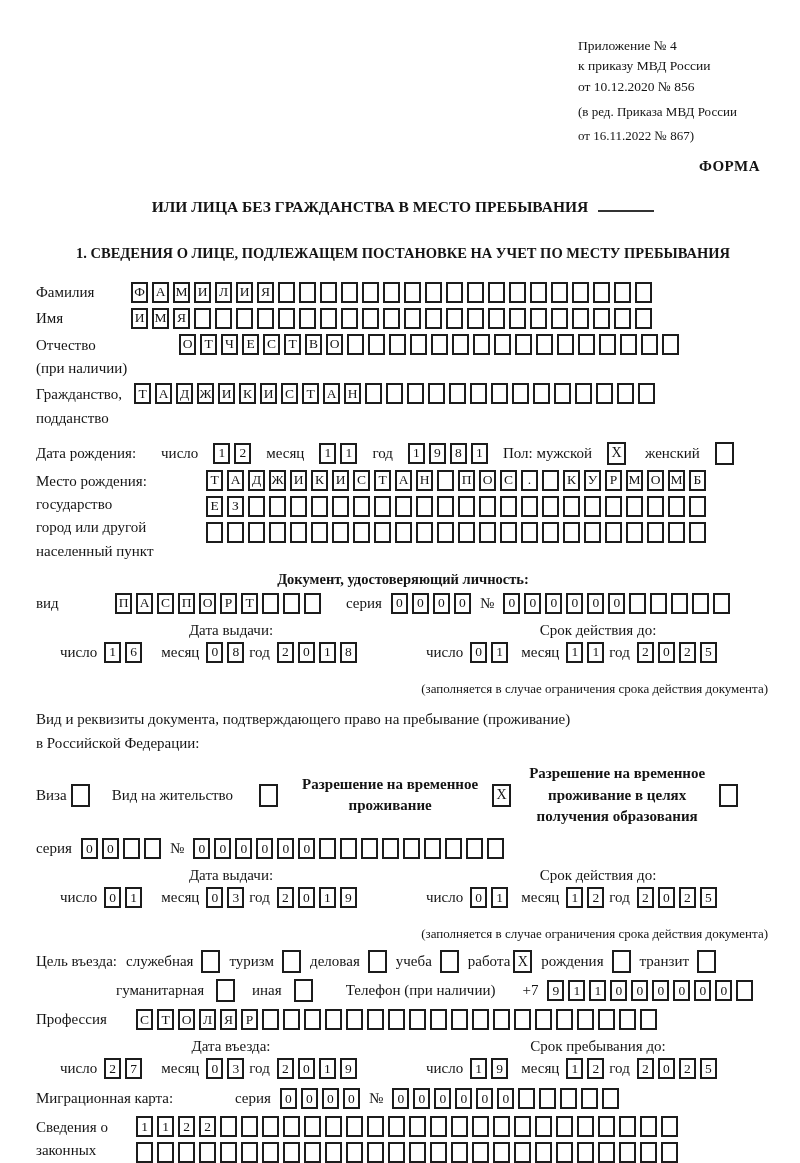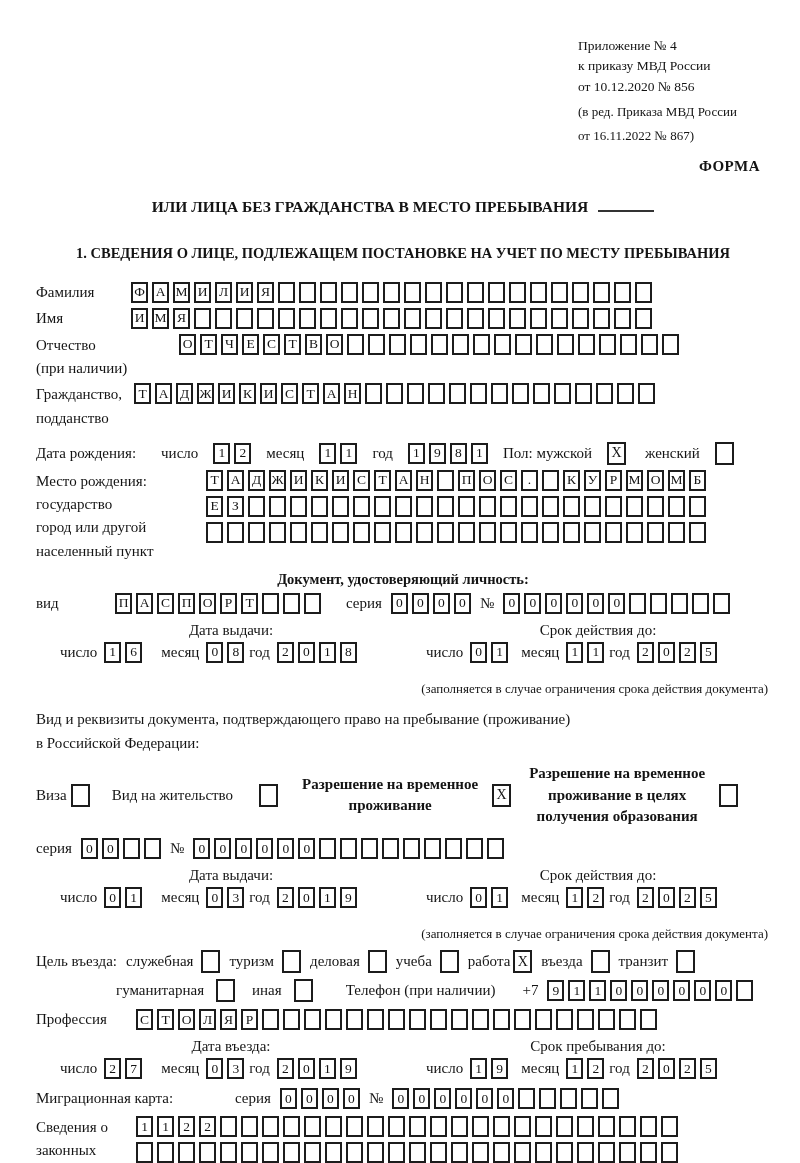--- a/index.html
+++ b/index.html
@@ -519,21 +519,21 @@
       </span>
     <span class="opt-pair">
         <span>учеба</span>
         <span class="cell checkbox"></span>
       </span>
     <span class="opt-pair" style="gap:3px">
         <span>работа</span>
         <span class="cell checkbox">X</span>
       </span>
     <span class="opt-pair">
-        <span>въезда</span>
+        <span>рождения</span>
         <span class="cell checkbox"></span>
       </span>
     <span class="opt-pair">
         <span>транзит</span>
         <span class="cell checkbox"></span>
       </span>
   </div>
   <div class="frow" style="margin-top:6px; gap:9px; padding-left:80px">
     <span class="opt-pair" style="gap:12px">
         <span>гуманитарная</span>

